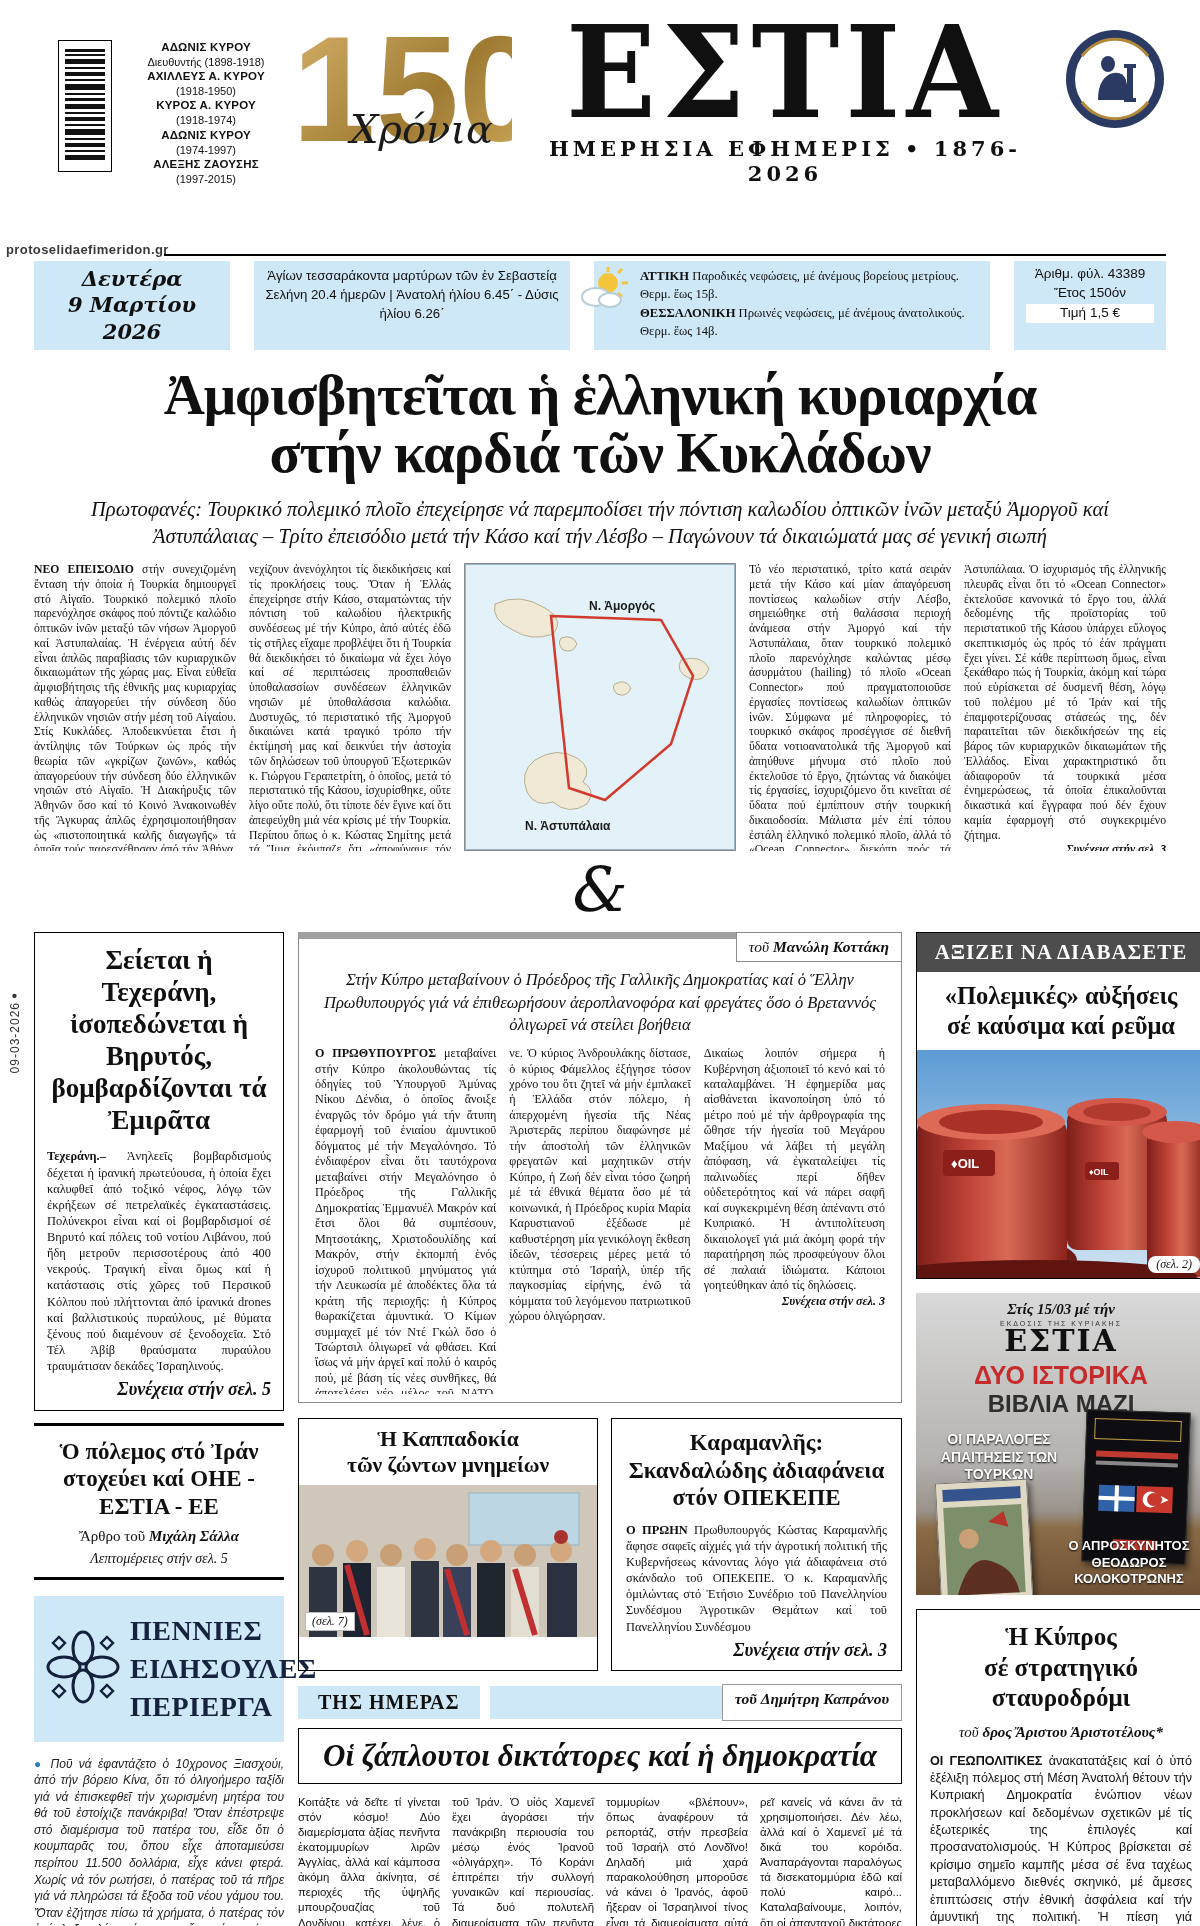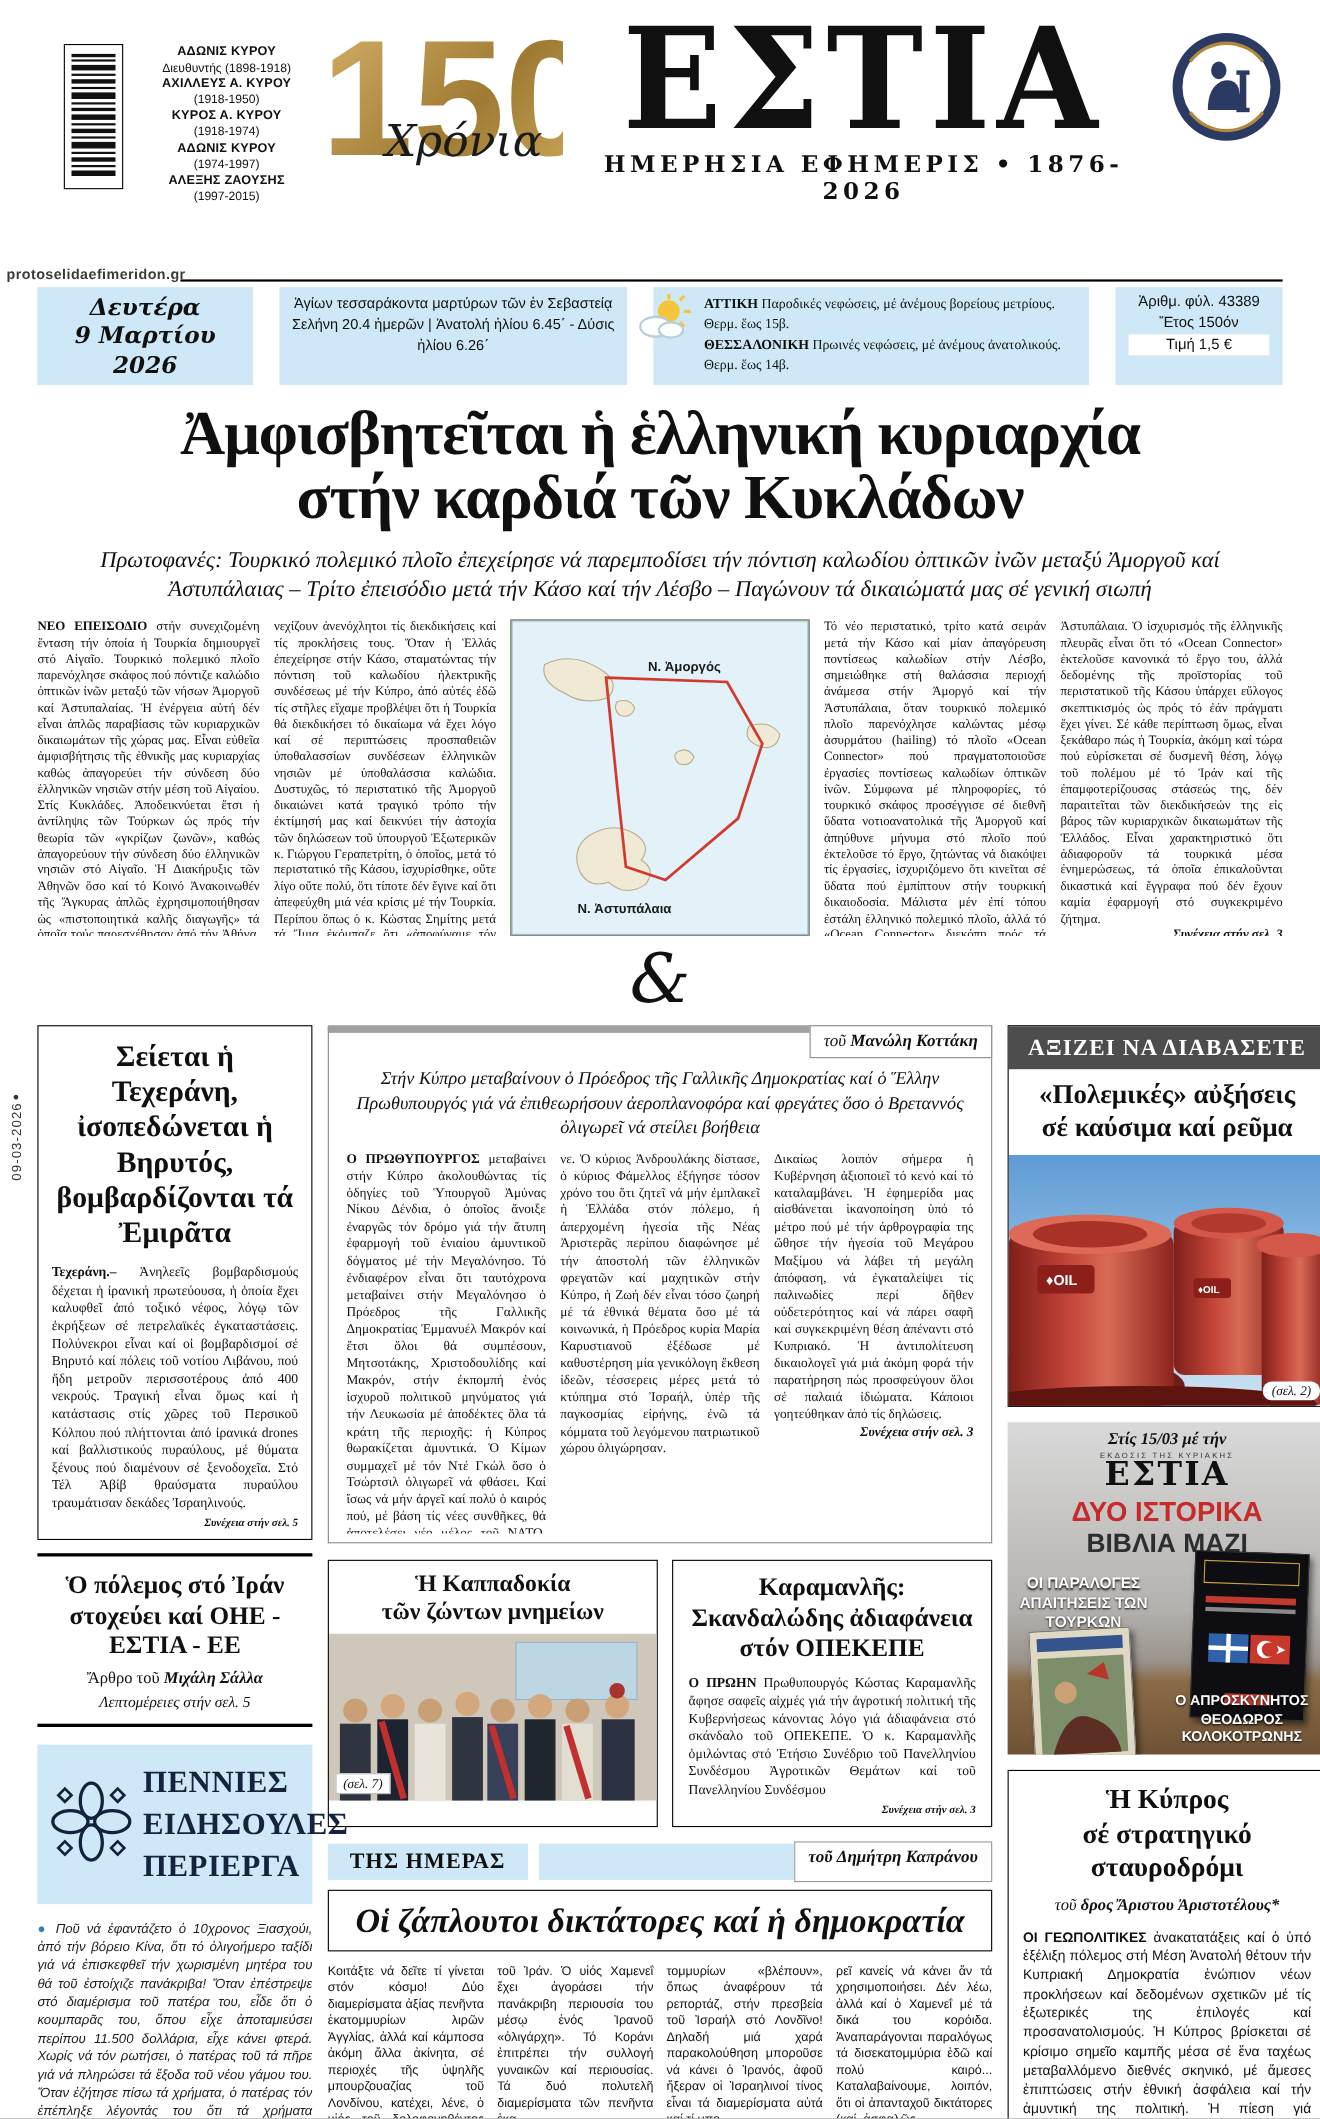--- a/index.html
+++ b/index.html
@@ -32,36 +32,36 @@
   .wicon { position:absolute; left:-16px; top:6px; width:52px; height:44px; }
   .dl-issue { width:152px; text-align:center; font-size:13.5px; line-height:1.4; padding:4px 4px; font-family:"Liberation Sans",sans-serif; }
   .price { background:#fff; display:block; margin:1px 8px 2px 8px; }
 
   
   h1.lead-h { text-align:center; font-size:57px; line-height:1.02; letter-spacing:-1px; margin-top:16px; font-weight:bold; }
   .deck { text-align:center; font-style:italic; font-size:20.5px; line-height:1.3; margin:14px 10px 0; }
   .lead-row { display:flex; gap:13px; height:288px; overflow:hidden; margin-top:14px;
               font-size:11.7px; line-height:1.26; text-align:justify; }
   .lead-col { flex:1; }
-  .lead-map { width:272px; flex:none; border:1px solid #8a8a8a; background:#4d7c0f; position:relative; }
+  .lead-map { width:272px; flex:none; border:1px solid #8a8a8a; background:#a21caf; position:relative; }
   .cont { font-weight:bold; font-style:italic; text-align:right; }
 
   .amp { text-align:center; font-size:62px; font-style:italic; margin:2px 0 6px; font-family:"DejaVu Serif",serif; }
   .vdate { position:absolute; left:8px; top:990px; writing-mode:vertical-rl; transform:rotate(180deg);
            font:12px "Liberation Sans",sans-serif; color:#333; letter-spacing:1px; }
   .vdate::after { content:"●"; font-size:10px; }
 
   
   .grid { display:grid; grid-template-columns:250px 604px 290px; column-gap:14px; margin-top:2px; }
 
   .box { border:1px solid #000; }
   .tehran { padding:12px 12px 8px; }
   .tehran h2 { text-align:center; font-size:27px; line-height:1.18; margin-bottom:12px; }
   .smallbody { font-size:12.4px; line-height:1.3; text-align:justify; }
-  .cont5 { margin-top:4px; font-size:10px; }
+  .cont5 { margin-top:4px; font-size:18px; }
 
   .iran { border-top:3px solid #000; border-bottom:3px solid #000; margin-top:12px; padding:12px 4px 10px; text-align:center; }
   .iran h2 { font-size:23px; line-height:1.2; }
   .iran .by { font-size:15px; margin-top:8px; }
   .iran .det { font-style:italic; font-size:14px; margin-top:6px; }
 
   .pennies { background:#cfe8f7; margin-top:16px; padding:16px 12px; display:flex; align-items:center; gap:10px; }
   .pennies .txt { color:#16233f; font-weight:bold; font-size:28px; line-height:1.35; letter-spacing:.5px; }
   .bullets { margin-top:14px; font-family:"Liberation Sans",sans-serif; font-style:italic; font-size:12px;
              line-height:1.38; text-align:justify; color:#1c1c1c; height:430px; overflow:hidden; }
@@ -100,21 +100,21 @@
   .worth .img { position:relative; height:228px; }
   .wcap { position:absolute; right:5px; bottom:5px; background:#fff; border-radius:8px; font-style:italic; font-size:12px; padding:1px 8px; }
 
   .promo { margin-top:14px; height:302px; position:relative; overflow:hidden; text-align:center;
            background:linear-gradient(#d9d9d9,#b5b3b0 55%,#9a938c 72%,#8a6b47 78%,#6f5236); }
   .promo .kick { font-style:italic; font-weight:bold; font-size:15px; padding-top:8px; }
   .promo .eover { font:7px "Liberation Sans",sans-serif; letter-spacing:2px; color:#333; margin-top:2px; }
   .promo .ebrand { font-family:"DejaVu Serif",serif; font-weight:bold; font-size:30px; line-height:28px; letter-spacing:2px; }
   .promo .l1 { color:#c62a2a; font:bold 25px "Liberation Sans",sans-serif; margin-top:6px; }
   .promo .l2 { color:#2e2e2e; font:bold 24px "Liberation Sans",sans-serif; }
-  .promo .b1t { position:absolute; left:10px; top:138px; width:118px; color:#fff; font:bold 14px "Liberation Sans",sans-serif; line-height:1.25; text-shadow:0 1px 2px #000; }
+  .promo .b1t { position:absolute; left:24px; top:138px; width:118px; color:#fff; font:bold 14px "Liberation Sans",sans-serif; line-height:1.25; text-shadow:0 1px 2px #000; }
   .promo .b2t { position:absolute; right:12px; bottom:8px; width:130px; color:#fff; font:bold 13px "Liberation Sans",sans-serif; line-height:1.25; text-shadow:0 1px 2px #000; }
   .bookA { position:absolute; right:18px; top:118px; width:104px; height:152px; background:#101014; border:1px solid #333;
            transform:rotate(2deg); box-shadow:3px 4px 6px rgba(0,0,0,.5); }
   .bookB { position:absolute; left:22px; bottom:-6px; width:92px; height:120px; background:#e9e4d2; border:1px solid #777;
            transform:rotate(-3deg); box-shadow:3px 4px 6px rgba(0,0,0,.5); }
 
   .cyprus { margin-top:14px; padding:12px 13px 8px; font-family:"Liberation Sans",sans-serif; height:436px; overflow:hidden; }
   .cyprus h3 { font-family:"Liberation Serif",serif; text-align:center; font-size:25px; line-height:1.22; }
   .cyprus .by { font-family:"Liberation Serif",serif; text-align:center; font-style:italic; font-size:15px; margin:10px 0 12px; }
   .cyprus .body { font-size:12.6px; line-height:1.38; text-align:justify; }

